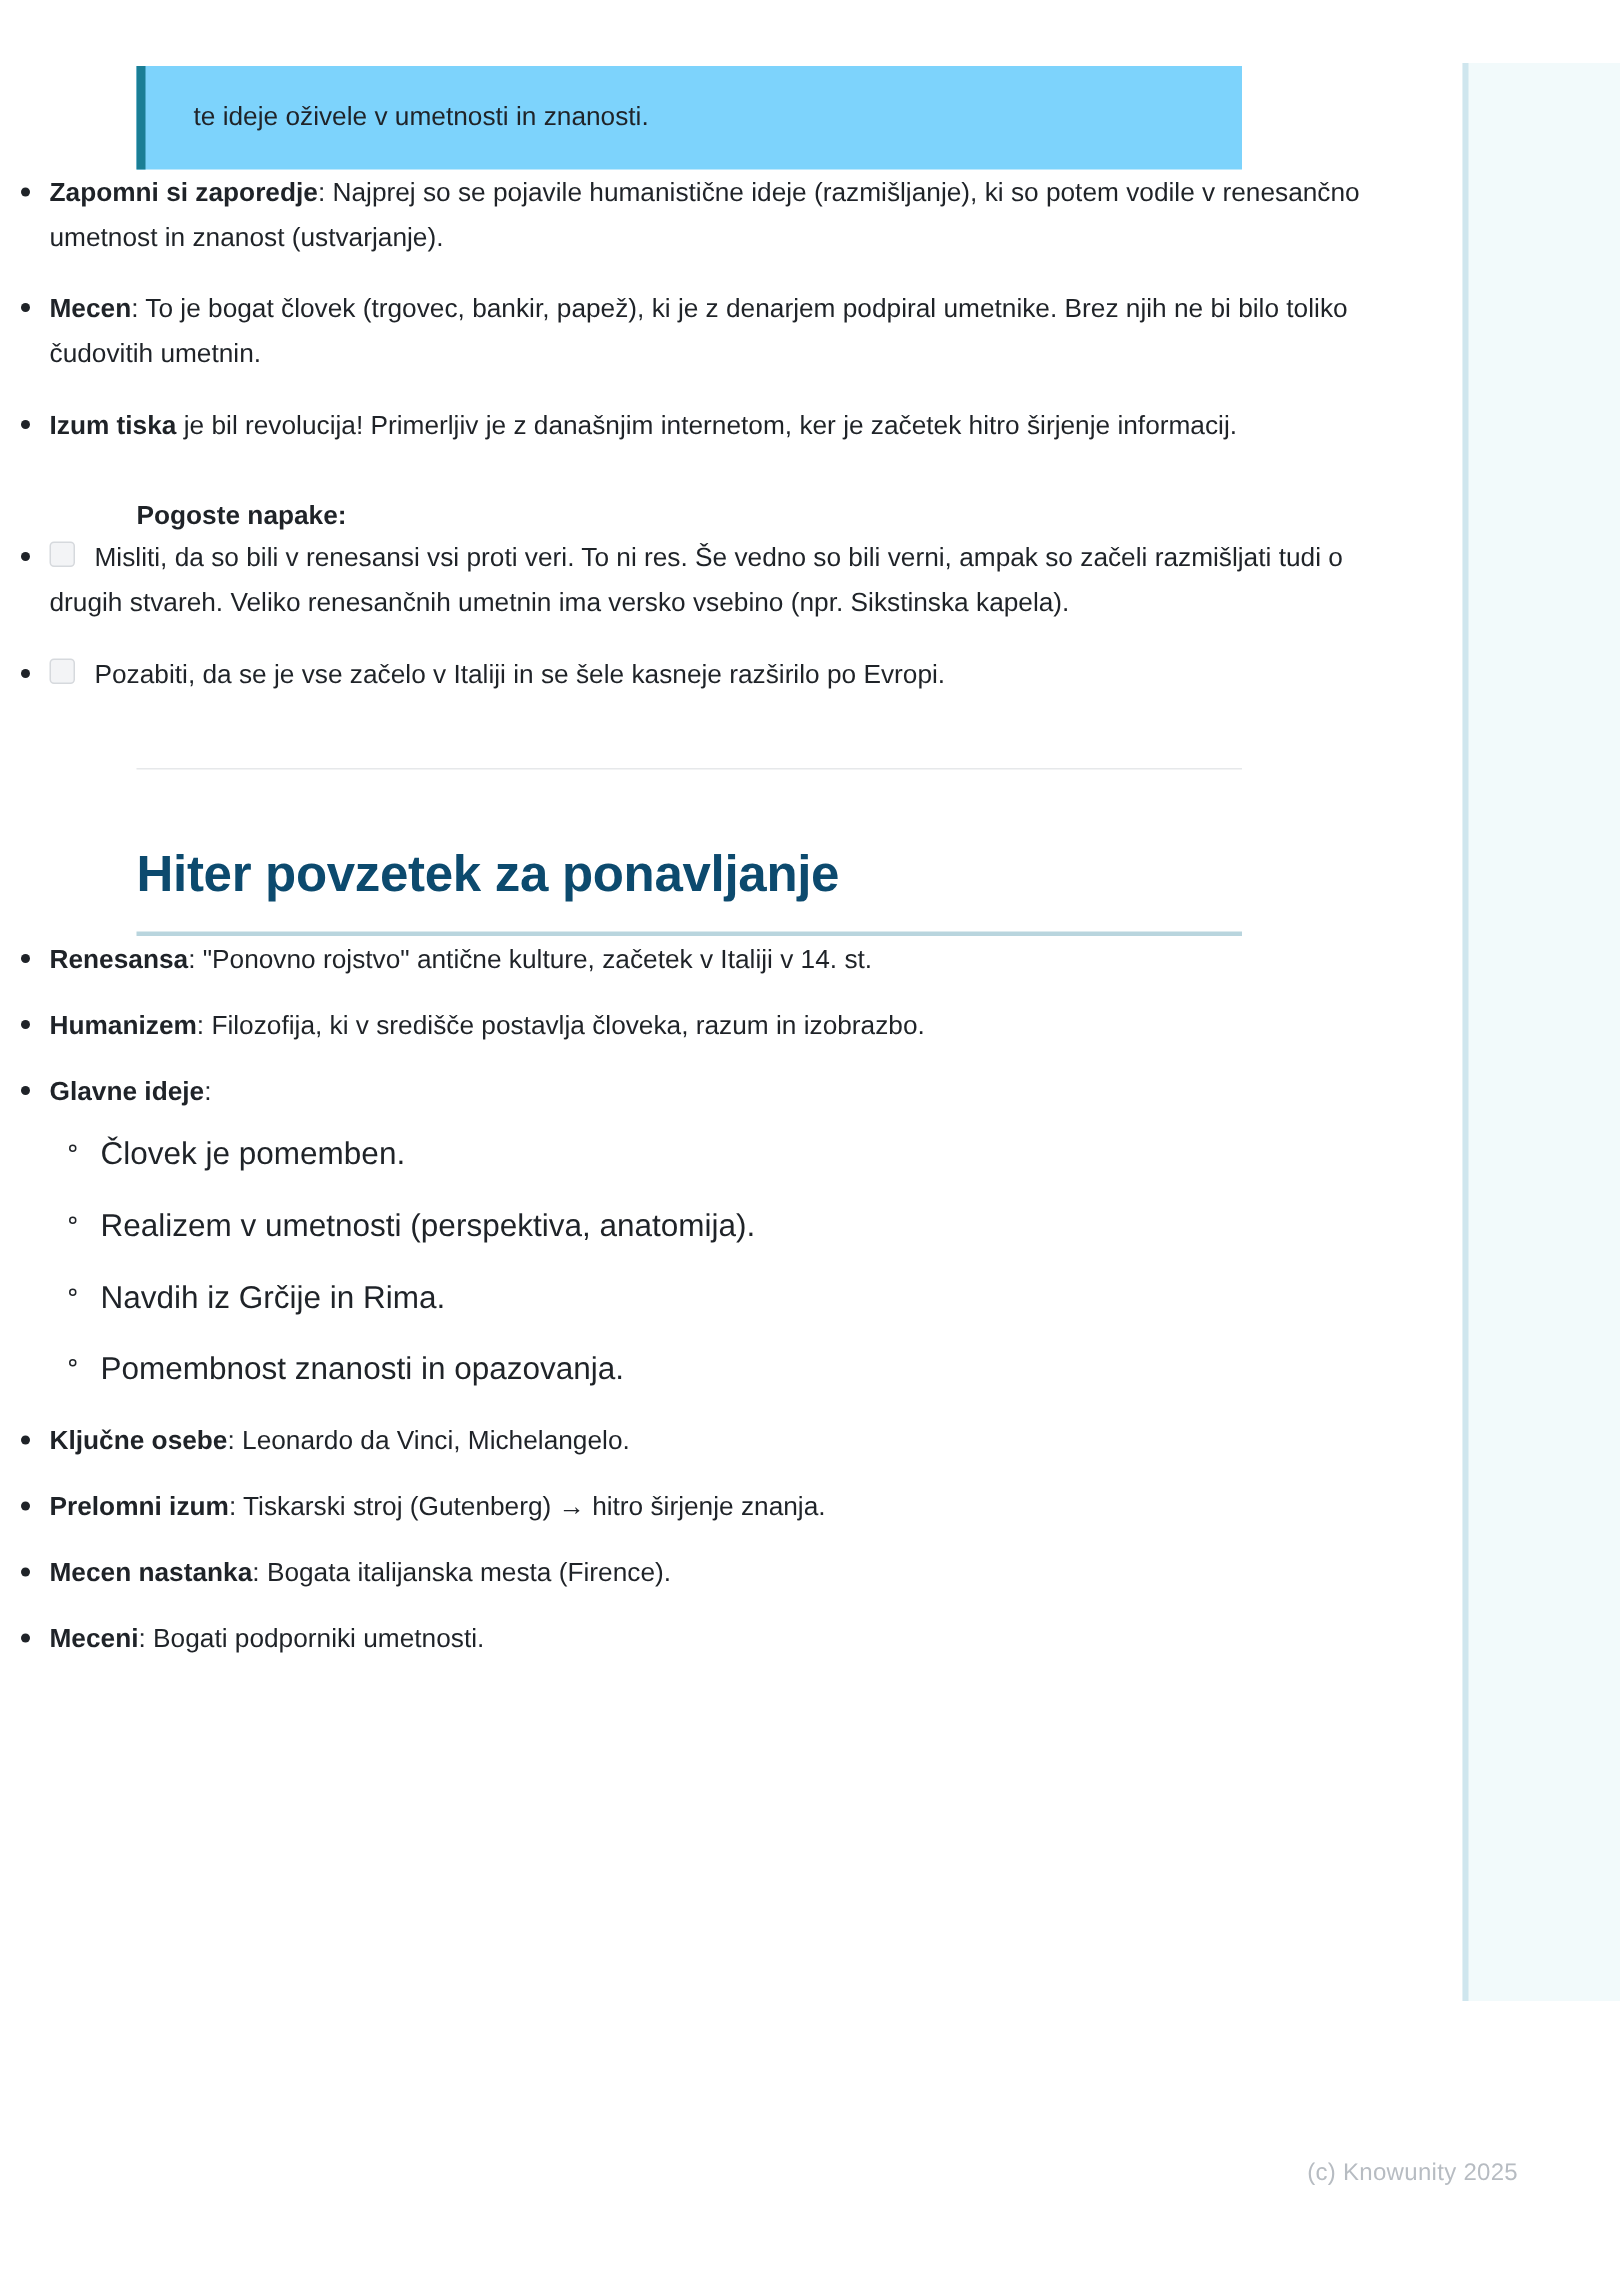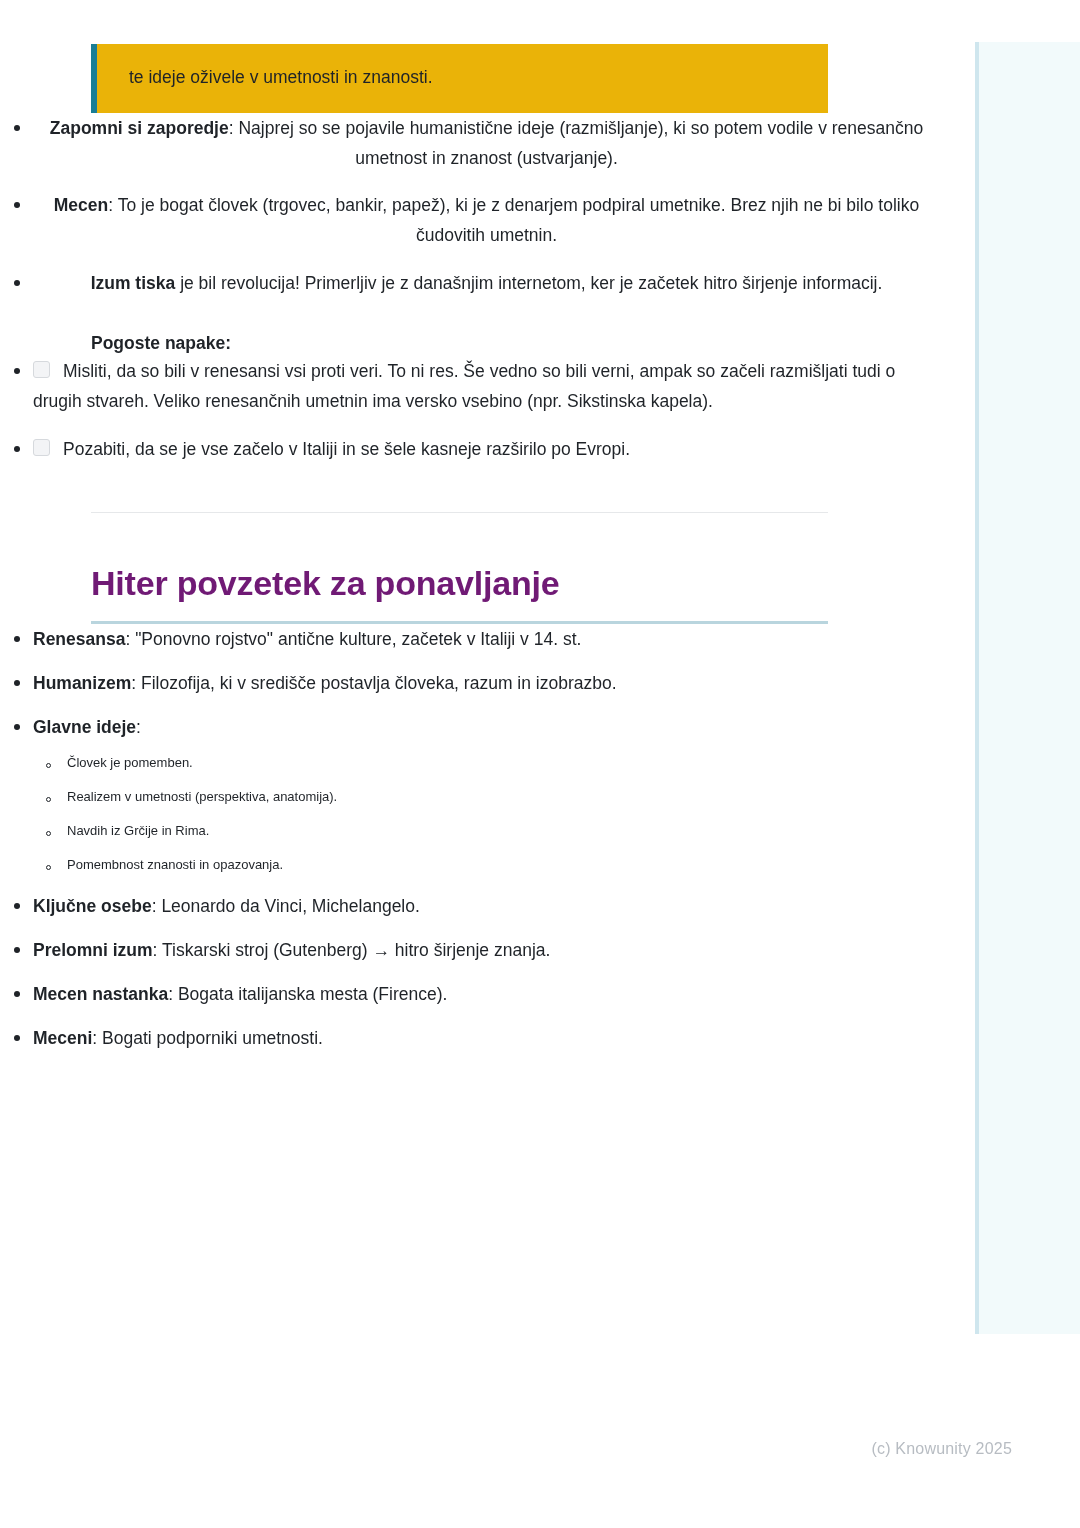--- a/index.html
+++ b/index.html
@@ -35,21 +35,21 @@
     left: 0;
     top: 0;
     width: 940px;
     padding: 44px 0 0 0;
     box-sizing: border-box;
   }
 
   
   .callout {
     margin: 0 112px 0 91px;
-    background: #eab308;
+    background: #7dd3fc;
     border-left: 6px solid #1a7e95;
     padding: 20px 26px 22px 32px;
     box-sizing: border-box;
   }
   .callout p {
     margin: 0;
     font-size: 17.5px;
     line-height: 1.55;
     color: #1f2328;
   }
@@ -73,21 +73,20 @@
     left: 14px;
     top: 12px;
     width: 6px;
     height: 6px;
     border-radius: 50%;
     background: #1f2328;
   }
 
   .section-a {
     margin: 38px 112px 0 91px;
-    text-align: center;
   }
   .section-a > li { margin-bottom: 17px; }
 
   b, strong { font-weight: 700; }
 
   
   .subhead {
     margin: 32px 112px 0 91px;
     font-size: 17.5px;
     font-weight: 700;
@@ -120,21 +119,21 @@
     background: #e6e8ea;
     border: 0;
   }
 
   
   .heading2 {
     margin: 50px 112px 0 91px;
     font-size: 34px;
     font-weight: 700;
     line-height: 1.2;
-    color: #701a75;
+    color: #0c4a6e;
     letter-spacing: -0.2px;
   }
   .heading2-rule {
     margin: 17px 112px 0 91px;
     height: 3px;
     background: #b9d5de;
     border: 0;
   }
 
   
@@ -144,21 +143,21 @@
   .summary > li { margin-bottom: 14px; }
 
   ul.sublist {
     list-style: none;
     margin: 10px 0 2px 0;
     padding: 0;
   }
   ul.sublist > li {
     position: relative;
     padding-left: 34px;
-    font-size: 13px;
+    font-size: 21px;
     line-height: 1.7;
     margin-bottom: 12px;
     color: #1f2328;
   }
   ul.sublist > li::before {
     content: "";
     position: absolute;
     left: 13px;
     top: 11px;
     width: 5px;

